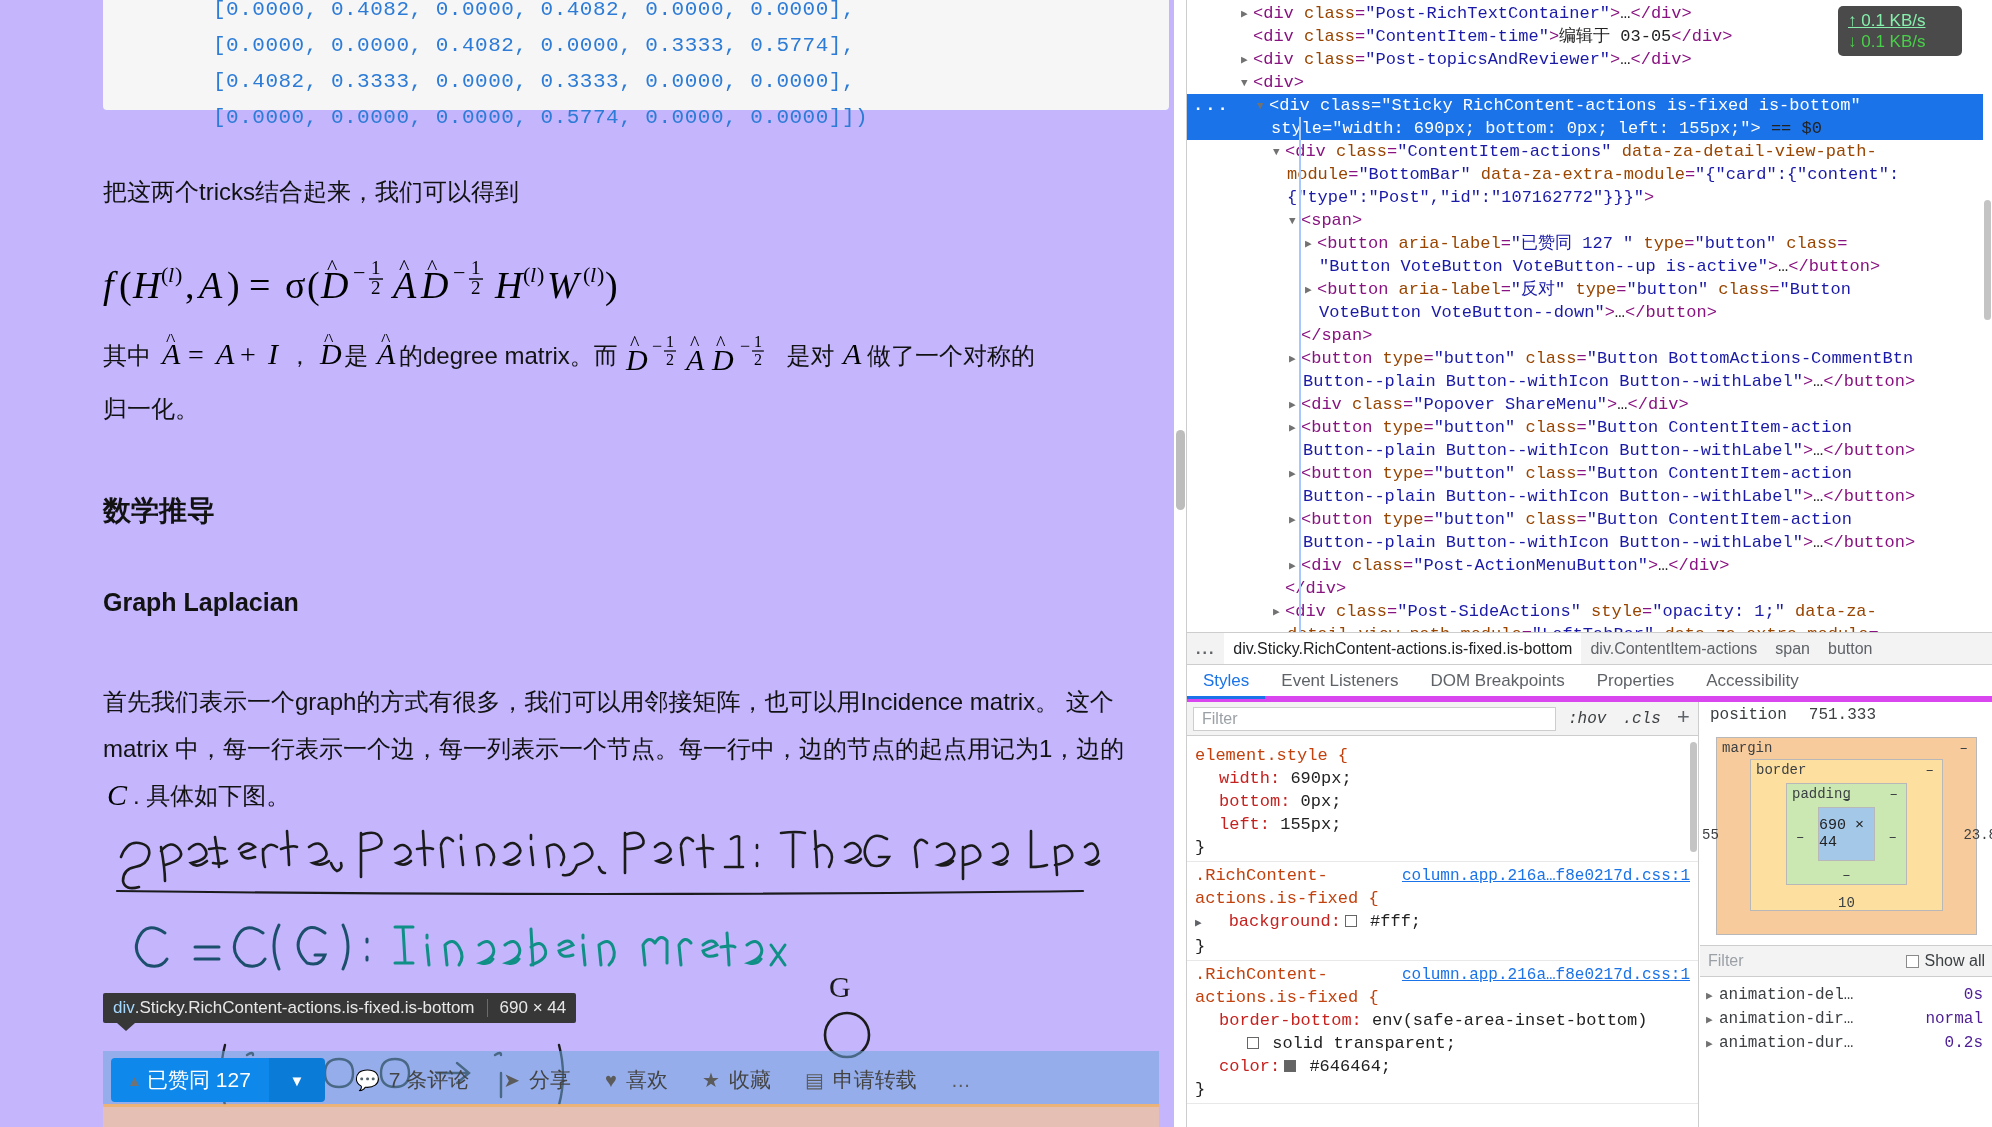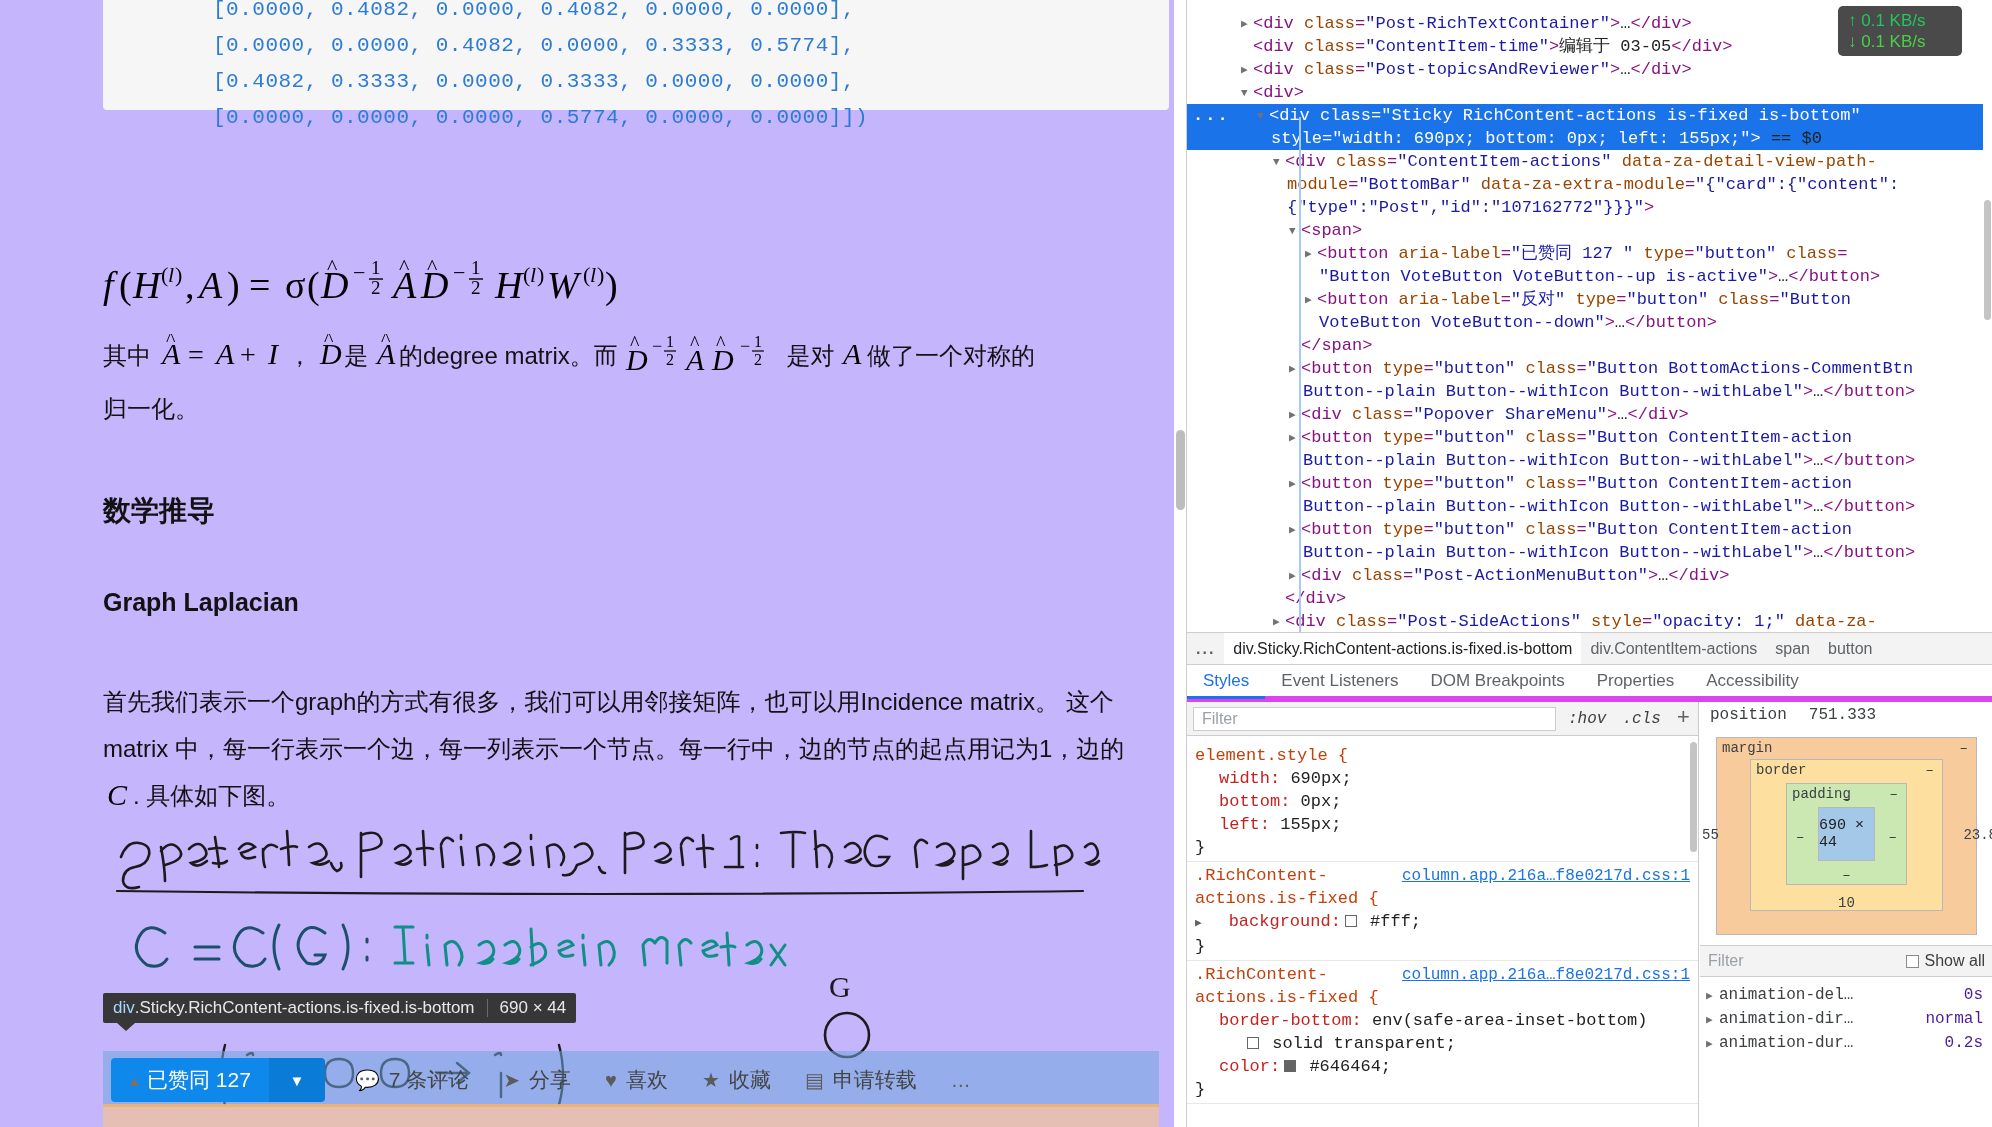--- a/index.html
+++ b/index.html
@@ -71,21 +71,21 @@
     background:#bdbdbd; border-radius:5px; }
 
   
   #devtools { position:absolute; left:1186px; top:0; width:806px; height:1127px;
     background:#fff; border-left:1px solid #cdcdcd;
     font-family:"Liberation Mono", monospace; }
 
   
   #domtree { position:absolute; left:0; top:0; width:806px; height:632px;
     overflow:hidden; font-size:17px; line-height:23px; color:#222;
-    padding-top:12px; }
+    padding-top:2px; }
   .dl { position:relative; white-space:nowrap; height:23px; padding-left:6px; }
   .dl.sel { background:#1a73e8; color:#fff; }
   .dl.sel .tag,.dl.sel .attr,.dl.sel .val,.dl.sel .punc { color:#fff; }
   .tag  { color:#881280; }
   .attr { color:#994500; }
   .val  { color:#1a1aa6; }
   .punc { color:#881280; }
   .txt  { color:#222; }
   .tri  { display:inline-block; width:12px; color:#727272; font-size:11px;
           vertical-align:1px; }
@@ -179,35 +179,36 @@
     padding-top:6px; }
   .arow { height:24px; display:flex; align-items:center; padding-left:6px; }
   .arow .an { color:#3c4043; flex:1; white-space:nowrap; overflow:hidden; }
   .arow .av { color:#4c1d95; padding-right:10px; white-space:nowrap; }
   .arow .tri2 { display:inline-block; width:13px; color:#727272; font-size:11px; }
 
   
   #netbadge { position:absolute; left:1838px; top:6px; width:124px; height:50px;
     background:#4a4a4a; border-radius:5px; padding:4px 10px;
     font-family:"Liberation Sans", sans-serif; font-size:17px; line-height:21px; }
-  #netbadge .up   { color:#22c55e; }
+  #netbadge .up   { color:#86efac;text-decoration:underline; }
   #netbadge .down { color:#49d049; }
 </style>
 </head>
 <body>
 
 <div id="root">
 
   <div id="page">
 
     <div class="codeblock"><span class="num">[0.0000, 0.4082, 0.0000, 0.4082, 0.0000, 0.0000],</span>
 <span class="num">[0.0000, 0.0000, 0.4082, 0.0000, 0.3333, 0.5774],</span>
 <span class="num">[0.4082, 0.3333, 0.0000, 0.3333, 0.0000, 0.0000],</span>
 <span class="num">[0.0000, 0.0000, 0.0000, 0.5774, 0.0000, 0.0000]])</span></div>
 
+    <div class="para" style="top:168px;">把这两个tricks结合起来，我们可以得到</div>
 
     <div class="eq" style="top:248px; font-size:34px;">
       <svg width="520" height="72" viewBox="0 0 520 72">
         <text x="0" y="50" font-family="Liberation Serif, serif" font-size="38" font-style="italic">f</text>
         <text x="16" y="50" font-family="Liberation Serif, serif" font-size="38">(</text>
         <text x="30" y="50" font-family="Liberation Serif, serif" font-size="38" font-style="italic">H</text>
         <text x="58" y="34" font-family="Liberation Serif, serif" font-size="22">(</text>
         <text x="65" y="34" font-family="Liberation Serif, serif" font-size="22" font-style="italic">l</text>
         <text x="72" y="34" font-family="Liberation Serif, serif" font-size="22">)</text>
         <text x="82" y="50" font-family="Liberation Serif, serif" font-size="38">,</text>

